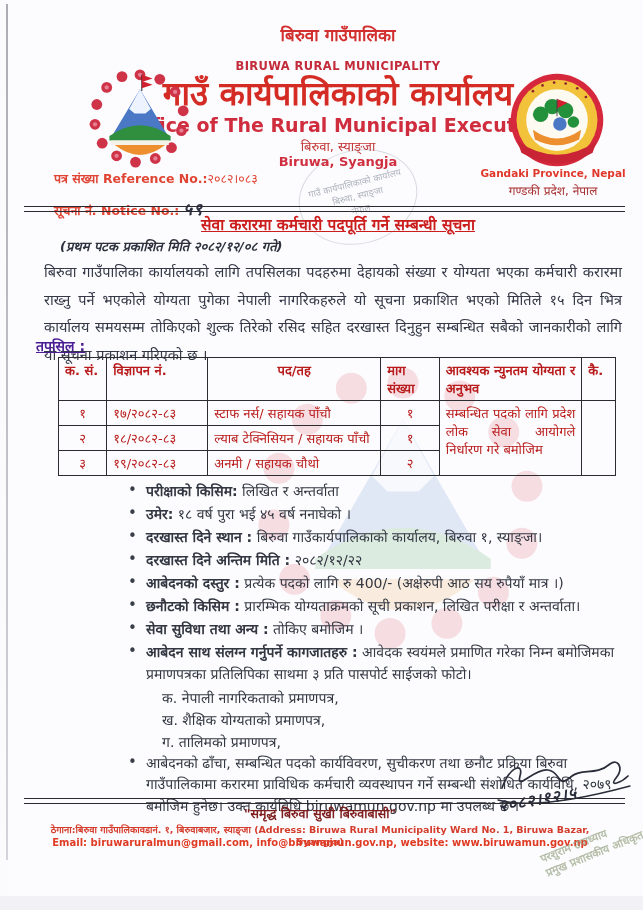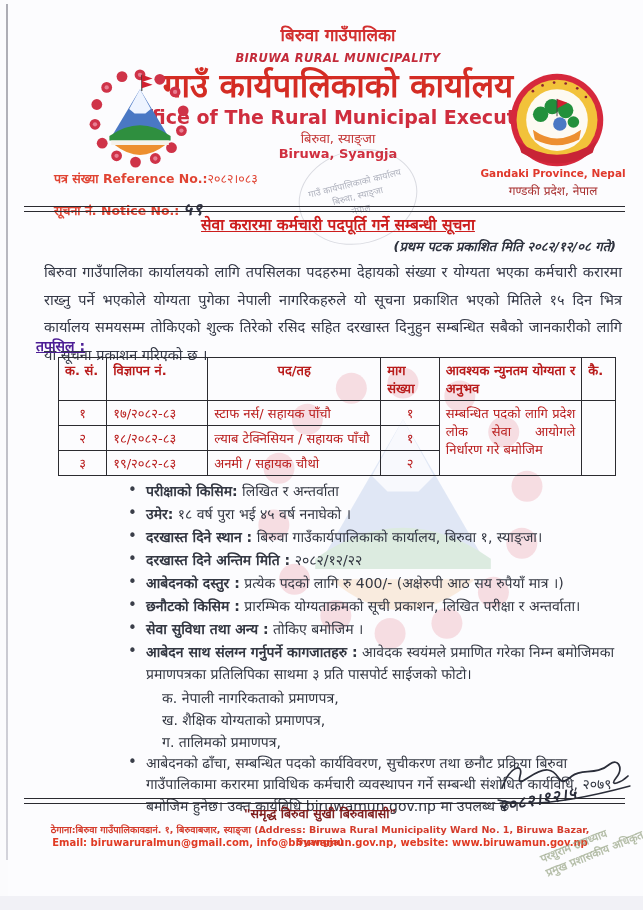--- a/index.html
+++ b/index.html
@@ -6,21 +6,21 @@
   .screen{position:relative;width:643px;height:910px;background:#fbfbfd;overflow:hidden;
           font-family:"DejaVu Sans","Liberation Sans",sans-serif;color:#343846;}
   .paper{position:absolute;left:8px;top:0;right:0;bottom:14px;background:#fcfcfe;}
   .scan-edge{position:absolute;left:6px;top:4px;bottom:50px;width:2px;
              background:linear-gradient(#8a8a94,#c2c2cc);opacity:.7;}
   .scan-bottom{position:absolute;left:0;right:0;bottom:0;height:14px;background:#f1f1f6;}
 
   
   .hdr{position:absolute;left:60px;top:26px;width:556px;text-align:center;line-height:1.15;}
   .np-muni{font-size:17px;font-weight:bold;color:#d22f2f;}
-  .en-muni{font-size:11.5px;font-weight:bold;color:#c32b3a;letter-spacing:.4px;margin-top:6px;font-style:italic;}
+  .en-muni{font-size:11.5px;font-weight:bold;color:#c32b3a;letter-spacing:.4px;margin-top:14px;}
   .np-office{font-size:33px;font-weight:bold;color:#d42c24;margin-top:2px;}
   .en-office{font-size:19px;font-weight:bold;color:#cf2d3e;margin-top:2px;}
   .np-place{font-size:13px;color:#c33535;margin-top:3px;}
   .en-place{font-size:13px;font-weight:bold;color:#d02f3f;margin-top:1px;}
 
   .logo{position:absolute;}
   .logo-left{left:86px;top:64px;width:108px;height:108px;}
   .logo-right{left:504px;top:70px;width:106px;height:106px;}
 
   .refblock{position:absolute;left:54px;top:166px;font-size:12.5px;color:#e04433;line-height:2.1;}
@@ -36,21 +36,21 @@
          border:1.5px solid rgba(110,115,135,.45);border-radius:50%;opacity:.55;
          display:flex;flex-direction:column;align-items:center;justify-content:center;
          font-size:9px;color:#6e7387;text-align:center;line-height:1.5;}
 
   .rule{position:absolute;left:24px;right:18px;height:4px;border-top:1.6px solid #2a2a30;border-bottom:1.4px solid #2a2a30;}
   .rule-top{top:206px;}
   .rule-bottom{top:798px;}
 
   .title{position:absolute;left:60px;top:213px;width:556px;text-align:center;font-size:15.5px;
          font-weight:bold;color:#cc1d1d;text-decoration:underline;}
-  .pubdate{position:absolute;left:60px;top:237px;width:556px;text-align:right;font-size:13px;
+  .pubdate{position:absolute;left:60px;top:237px;width:556px;text-align:left;font-size:13px;
            font-style:italic;color:#2e323e;font-weight:bold;}
 
   .bodypara{position:absolute;left:44px;top:259px;width:578px;font-size:14.5px;line-height:27.5px;
             text-align:justify;color:#343846;}
   .tapsil{position:absolute;left:36px;top:336px;font-size:14px;font-weight:bold;text-decoration:underline;color:#4c1d95;}
 
   table.vac{position:absolute;left:58px;top:357px;width:558px;border-collapse:collapse;
             font-size:13px;color:#b91c1c;}
   table.vac th,table.vac td{border:1.4px solid #2b2b30;padding:3px 6px;vertical-align:top;}
   table.vac th{font-weight:bold;text-align:left;}

